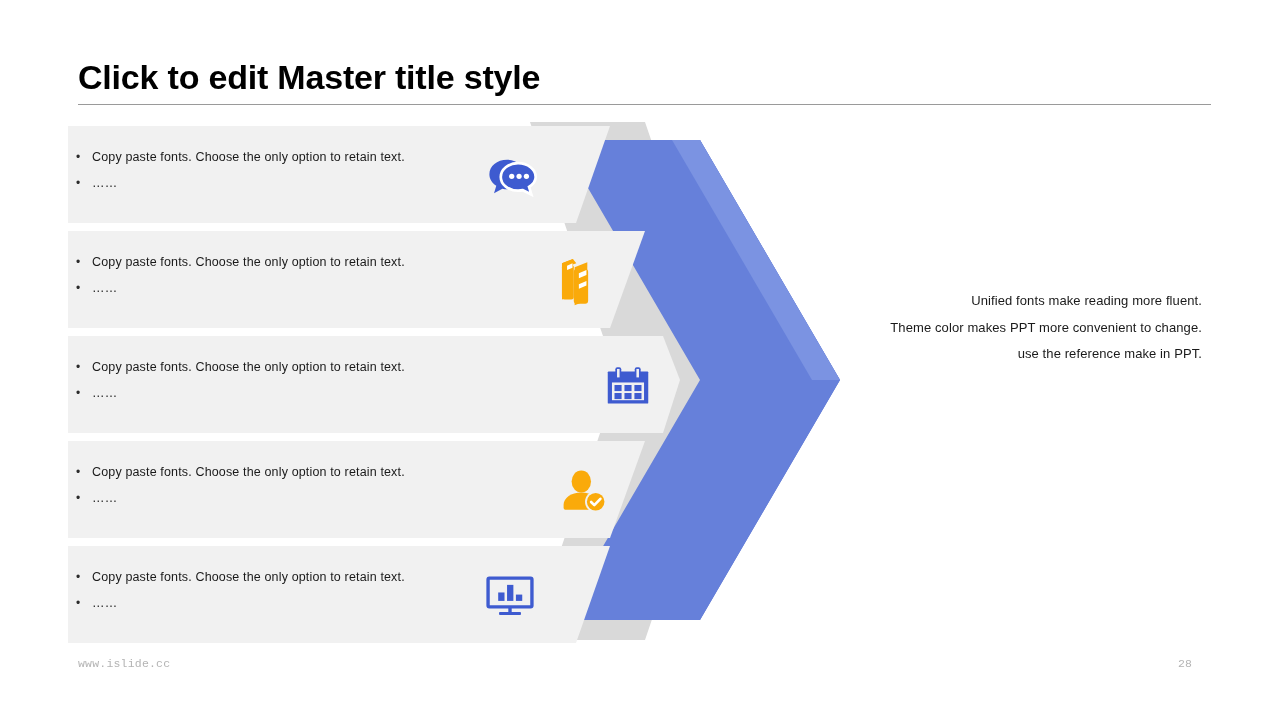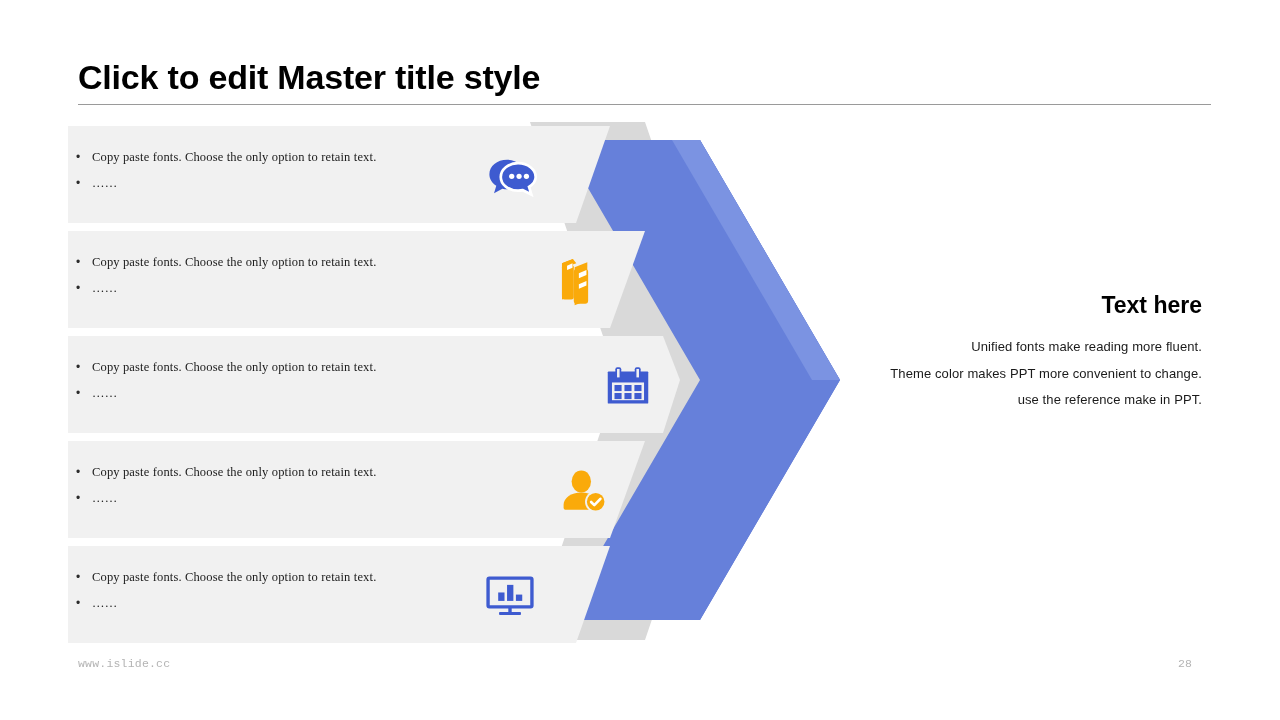--- a/index.html
+++ b/index.html
@@ -93,21 +93,20 @@
   }
   .bullet-dot {
     width: 16px;
     flex: none;
     color: #2b2b2b;
     font-size: 12px;
     line-height: 26px;
   }
   .bullet-label {
     letter-spacing: 0.15px;
-    font-family: Liberation Serif, serif;
   }
   .row-icon {
     position: absolute;
     top: 22px;
     width: 54px;
     height: 54px;
   }
 
   
   #right-panel {
@@ -296,21 +295,20 @@
         <rect x="28.5" y="20" width="7.5" height="19" fill="#3e5bd0"></rect>
         <rect x="39" y="31.5" width="7.5" height="7.5" fill="#3e5bd0"></rect>
         <rect x="30" y="46" width="4" height="7" fill="#3e5bd0"></rect>
         <rect x="19" y="52" width="26" height="3.6" rx="1" fill="#3e5bd0"></rect>
       </svg>
     </div>
 
   </div>
 
   <div id="right-panel">
-    <div id="right-heading">Text here</div>
     <div class="right-line">Unified fonts make reading more fluent.</div>
     <div class="right-line">Theme color makes PPT more convenient to change.</div>
     <div class="right-line">use the reference make in PPT.</div>
   </div>
 
   <div id="footer-url">www.islide.cc</div>
   <div id="footer-page">28</div>
 
 </div>
 

